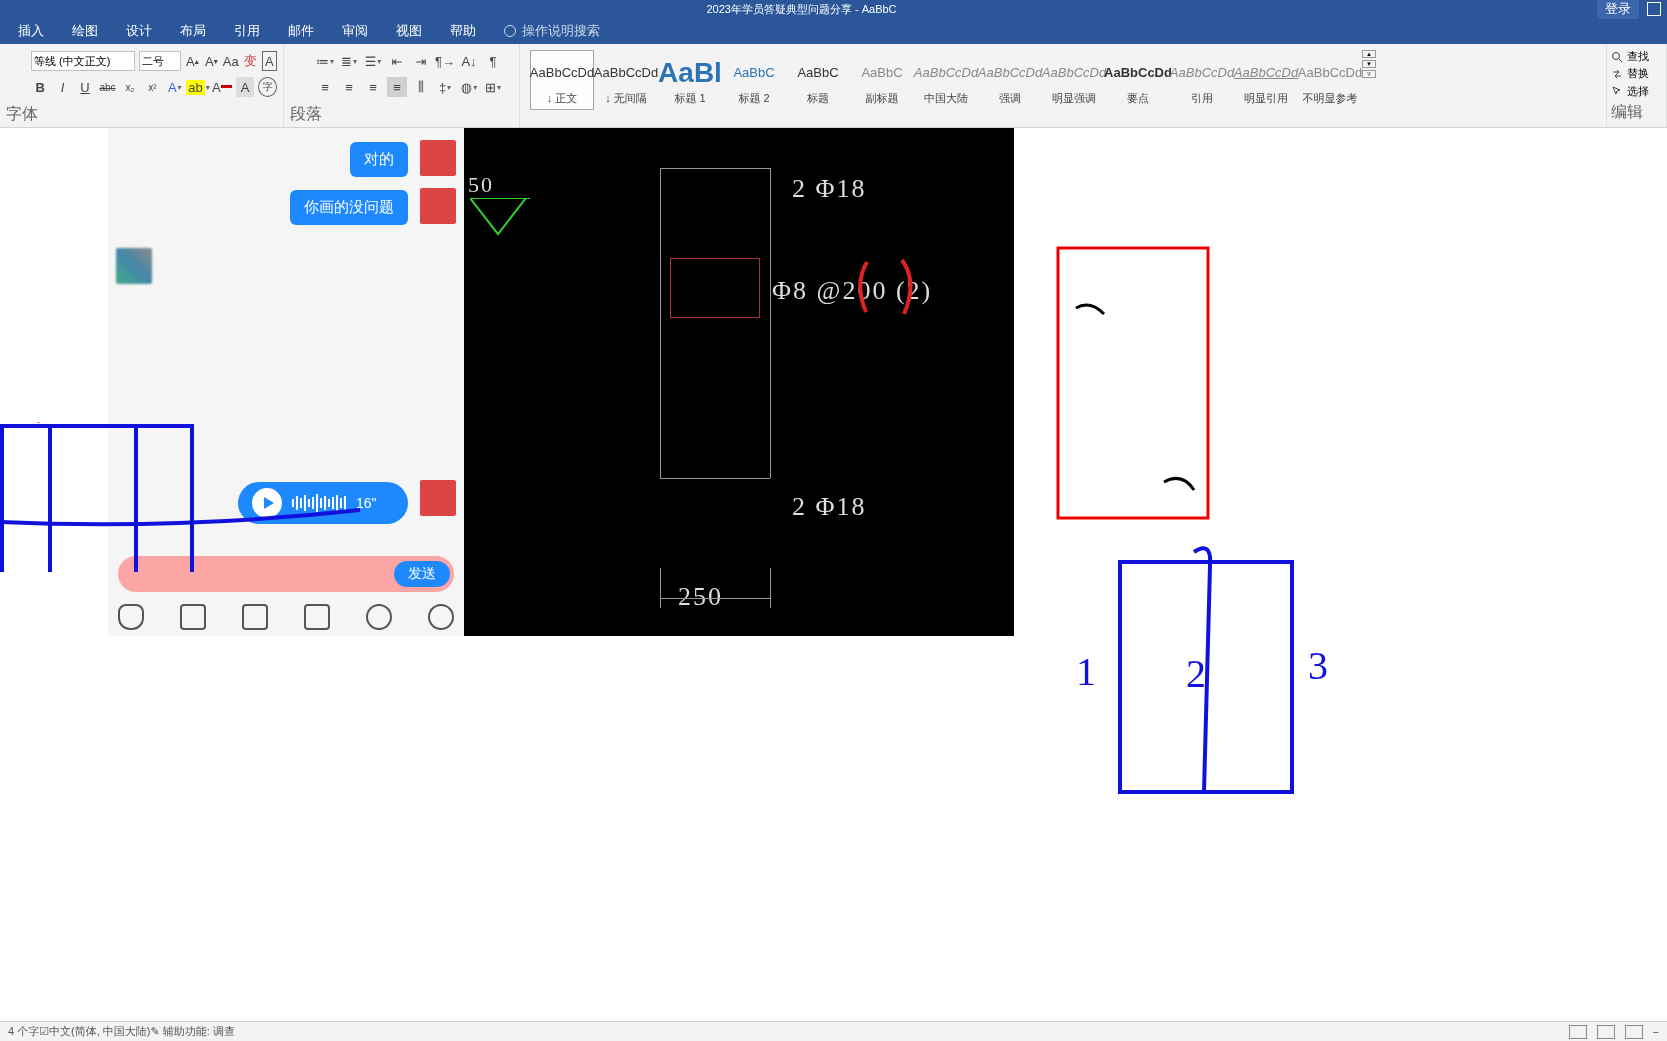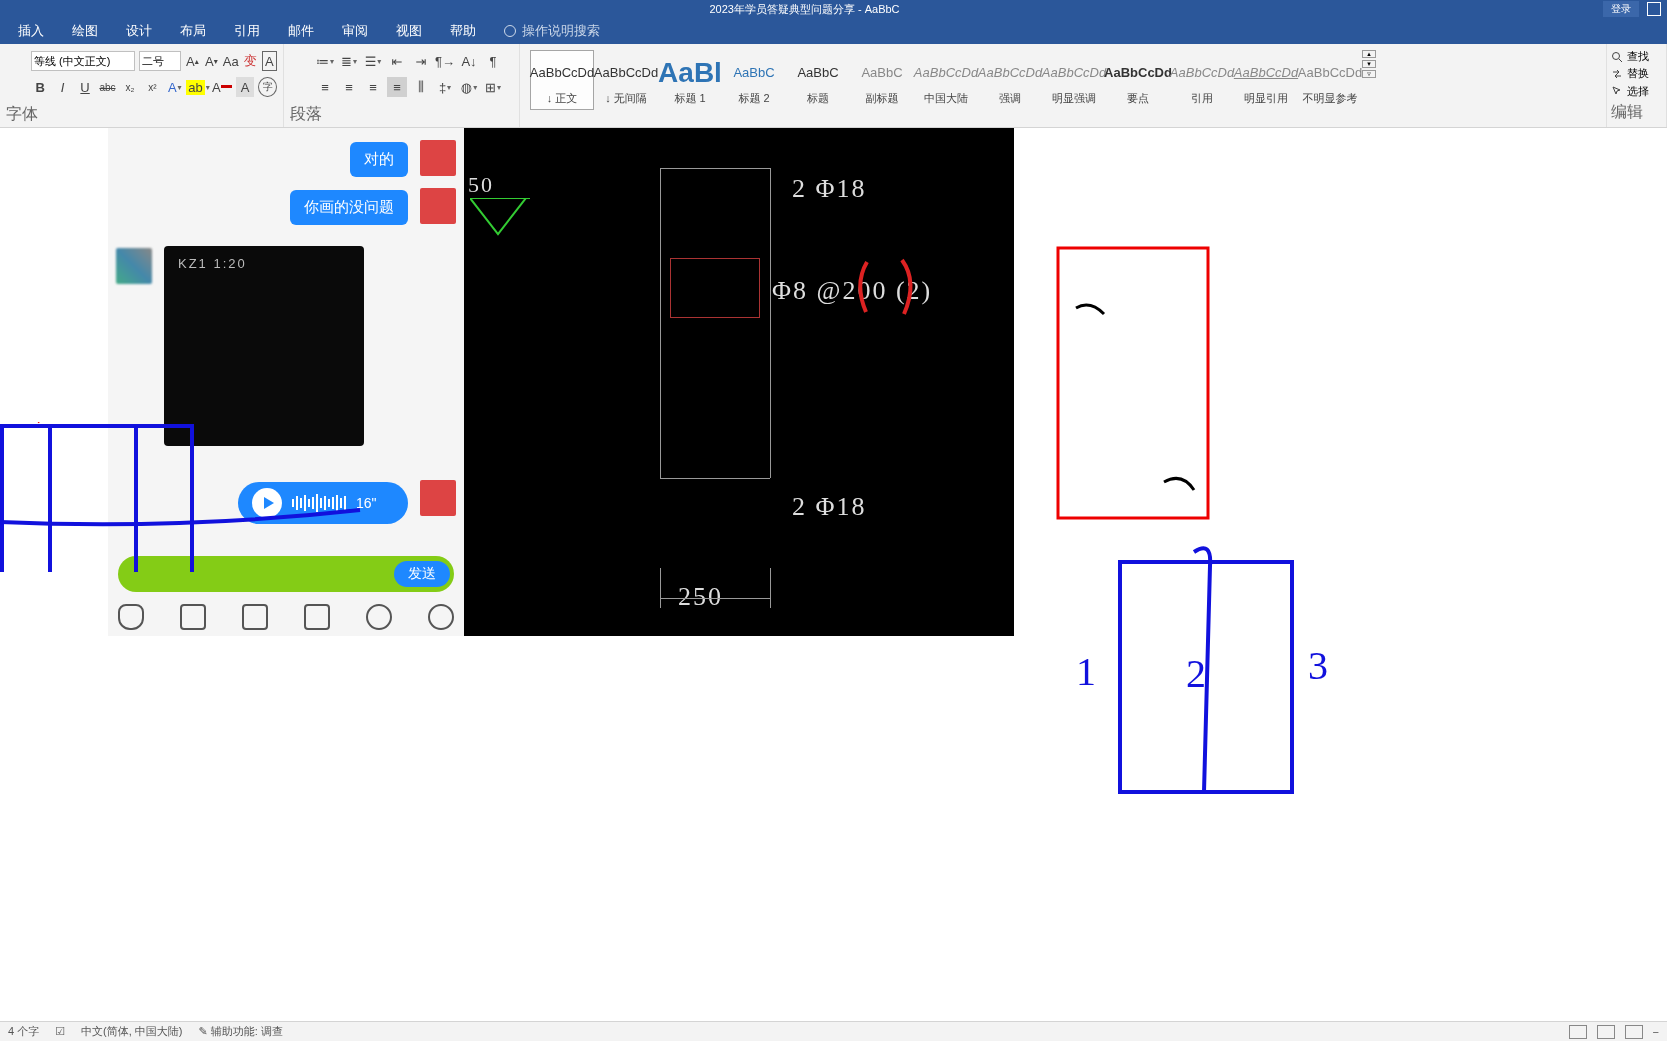--- a/index.html
+++ b/index.html
@@ -2,21 +2,21 @@
 <html><head>
 <meta charset="utf-8">
 <style>
 * { margin: 0; padding: 0; box-sizing: border-box; font-family: "Microsoft YaHei", sans-serif; }
 body { background: #fff; width: 1667px; height: 1041px; overflow: hidden; position: relative; }
 
 
 .titlebar { background: #2b579a; height: 18px; display: flex; justify-content: space-between; align-items: center; color: #fff; font-size: 11px; padding: 0 6px; }
 .titlebar .center { flex: 1; text-align: center; }
 .titlebar .right { display: flex; gap: 8px; align-items: center; }
-.login-btn { background: #3b67aa; padding: 1px 8px; font-size: 10px; }
+.login-btn { background: #3b67aa; padding: 1px 8px; font-size: 13px; }
 .tb-icon { width: 14px; height: 14px; border: 1px solid #fff; }
 
 
 .ribbon-tabs { background: #2b579a; height: 26px; display: flex; align-items: center; padding-left: 4px; gap: 0; color: #fff; font-size: 13px; }
 .ribbon-tabs .tab { padding: 4px 14px; cursor: pointer; }
 .ribbon-tabs .tell { display: flex; align-items: center; gap: 6px; padding-left: 14px; color: #cdd9ea; }
 .bulb { width: 12px; height: 12px; border: 1px solid #cdd9ea; border-radius: 50%; }
 
 
 .ribbon { background: #f3f3f3; height: 84px; border-bottom: 1px solid #d4d4d4; display: flex; }
@@ -59,41 +59,41 @@
 .chat-bubble { position: absolute; background: #1e88ff; color: #fff; padding: 8px 14px; border-radius: 6px; font-size: 15px; }
 .chat-avatar { position: absolute; width: 36px; height: 36px; background: #d44; border-radius: 2px; }
 .chat-avatar.pix { background: linear-gradient(45deg,#4a8,#48a,#888); filter: blur(1px); }
 .chat-img { position: absolute; background: #0a0a0a; border-radius: 4px; }
 .voice-bubble { position: absolute; background: #1e88ff; border-radius: 22px; display: flex; align-items: center; padding: 6px 14px; gap: 10px; }
 .voice-play { width: 30px; height: 30px; background: #fff; border-radius: 50%; display: flex; align-items: center; justify-content: center; }
 .voice-play::after { content: ""; border-left: 10px solid #1e88ff; border-top: 6px solid transparent; border-bottom: 6px solid transparent; margin-left: 3px; }
 .voice-wave { display: flex; gap: 2px; align-items: center; }
 .voice-wave span { width: 2px; background: #fff; }
 .voice-dur { color: #fff; font-size: 14px; }
-.chat-input { position: absolute; left: 10px; bottom: 44px; right: 10px; height: 36px; background: #84cc16; border-radius: 18px; display: flex; align-items: center; justify-content: flex-end; padding-right: 4px; }
+.chat-input { position: absolute; left: 10px; bottom: 44px; right: 10px; height: 36px; background: #fca5a5; border-radius: 18px; display: flex; align-items: center; justify-content: flex-end; padding-right: 4px; }
 .send-btn { background: #1e88ff; color: #fff; padding: 4px 14px; border-radius: 14px; font-size: 14px; }
 .chat-tools { position: absolute; bottom: 6px; left: 10px; right: 10px; display: flex; justify-content: space-between; }
 .chat-tool { width: 26px; height: 26px; border: 2px solid #555; border-radius: 4px; }
 .chat-tool.circ { border-radius: 50%; }
 
 
 .cad { position: absolute; left: 464px; top: 0; width: 550px; height: 508px; background: #000; color: #ddd; font-family: serif; }
 .cad-text { position: absolute; font-size: 26px; letter-spacing: 2px; font-family: "Times New Roman", serif; }
 .cad-line { position: absolute; background: #999; }
 .cad-rect { position: absolute; border: 1px solid #a33; }
 .cad-green { position: absolute; }
 
 
 .overlay-title { position: absolute; top: 320px; left: 50px; font-size: 118px; font-weight: 900; color: #f7d94c; -webkit-text-stroke: 6px #1a1a1a; letter-spacing: -4px; white-space: nowrap; z-index: 50; }
 
 
 .svg-draw { position: absolute; }
 
 
-.statusbar { position: absolute; bottom: 0; left: 0; right: 0; height: 20px; background: #f3f3f3; border-top: 1px solid #d4d4d4; display: flex; align-items: center; font-size: 11px; color: #555; gap: 16px; padding: 0 8px; }
+.statusbar { position: absolute; bottom: 0; left: 0; right: 0; height: 20px; background: #f3f3f3; border-top: 1px solid #d4d4d4; display: flex; align-items: center; font-size: 11px; color: #555; padding: 0 8px; }
 .statusbar .right { margin-left: auto; display: flex; gap: 10px; align-items: center; }
 .view-btn { width: 18px; height: 14px; border: 1px solid #888; }
 </style>
 </head>
 <body>
 
 <div class="titlebar">
   <div></div>
   <div class="center">2023年学员答疑典型问题分享  -  AaBbC</div>
   <div class="right">
@@ -267,23 +267,20 @@
 </div>
 
 <div class="canvas">
 
   <div class="chat">
     <div class="chat-bubble" style="top:14px;right:56px">对的</div>
     <div class="chat-avatar" style="top:12px;right:8px"></div>
     <div class="chat-bubble" style="top:62px;right:56px">你画的没问题</div>
     <div class="chat-avatar" style="top:60px;right:8px"></div>
     <div class="chat-avatar pix" style="top:120px;left:8px"></div>
-    <div class="chat-img" style="top:118px;left:56px;width:200px;height:200px">
-      <span style="position:absolute;top:10px;left:14px;color:#bbb;font-size:13px;letter-spacing:2px">KZ1   1:20</span>
-    </div>
     <div class="voice-bubble" style="top:354px;left:130px;width:170px">
       <div class="voice-play"></div>
       <div class="voice-wave">
         <span style="height:8px"></span>
           <span style="height:14px"></span>
           <span style="height:10px"></span>
           <span style="height:16px"></span>
           <span style="height:8px"></span>
           <span style="height:12px"></span>
           <span style="height:18px"></span>

